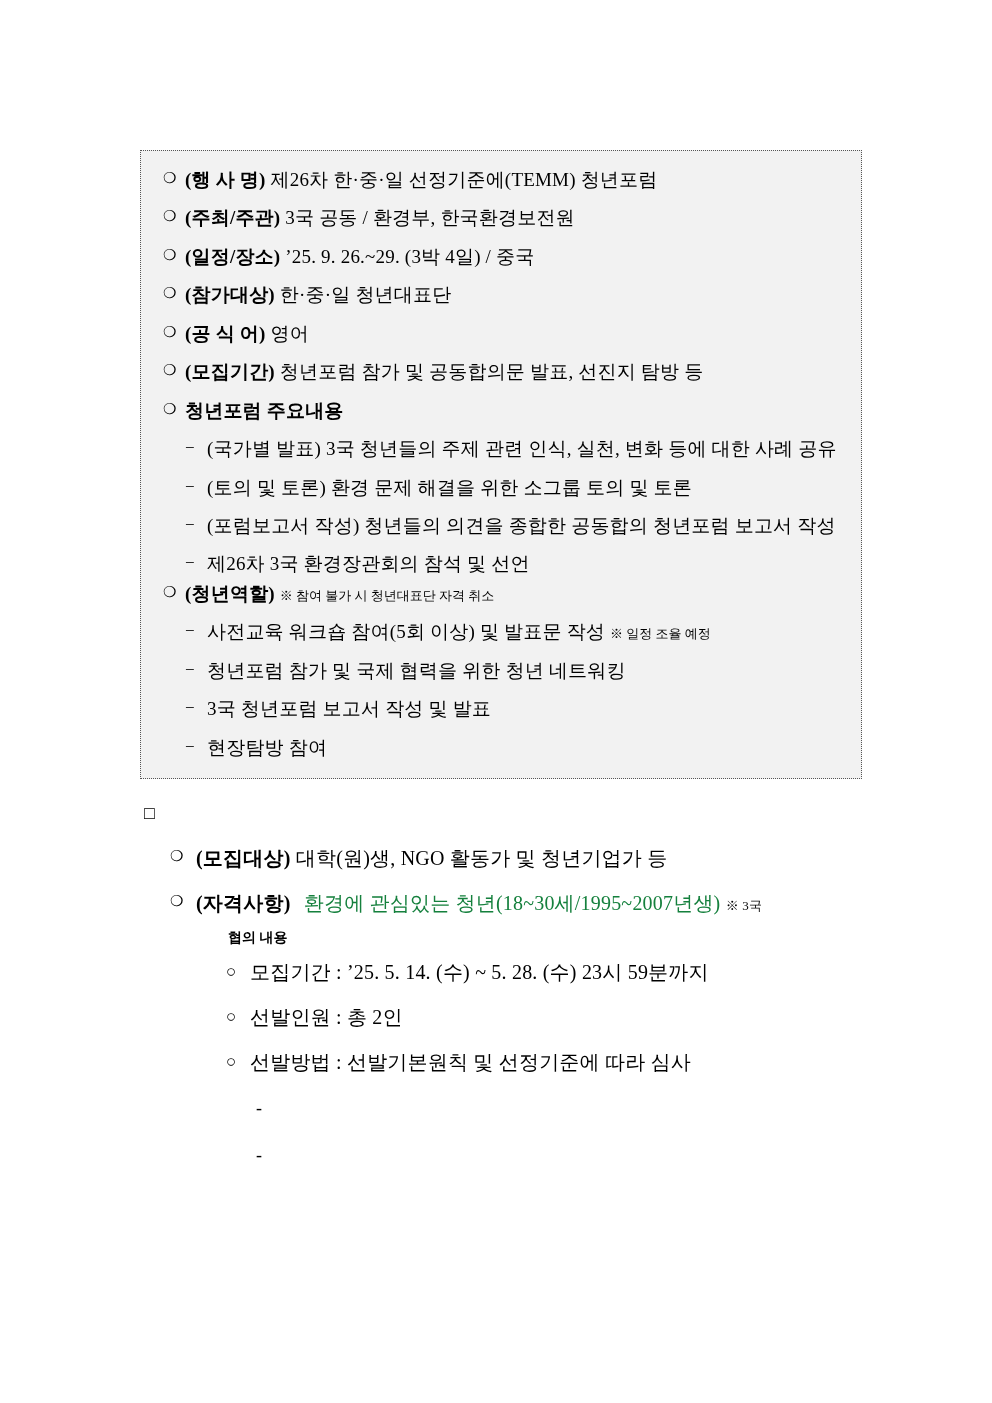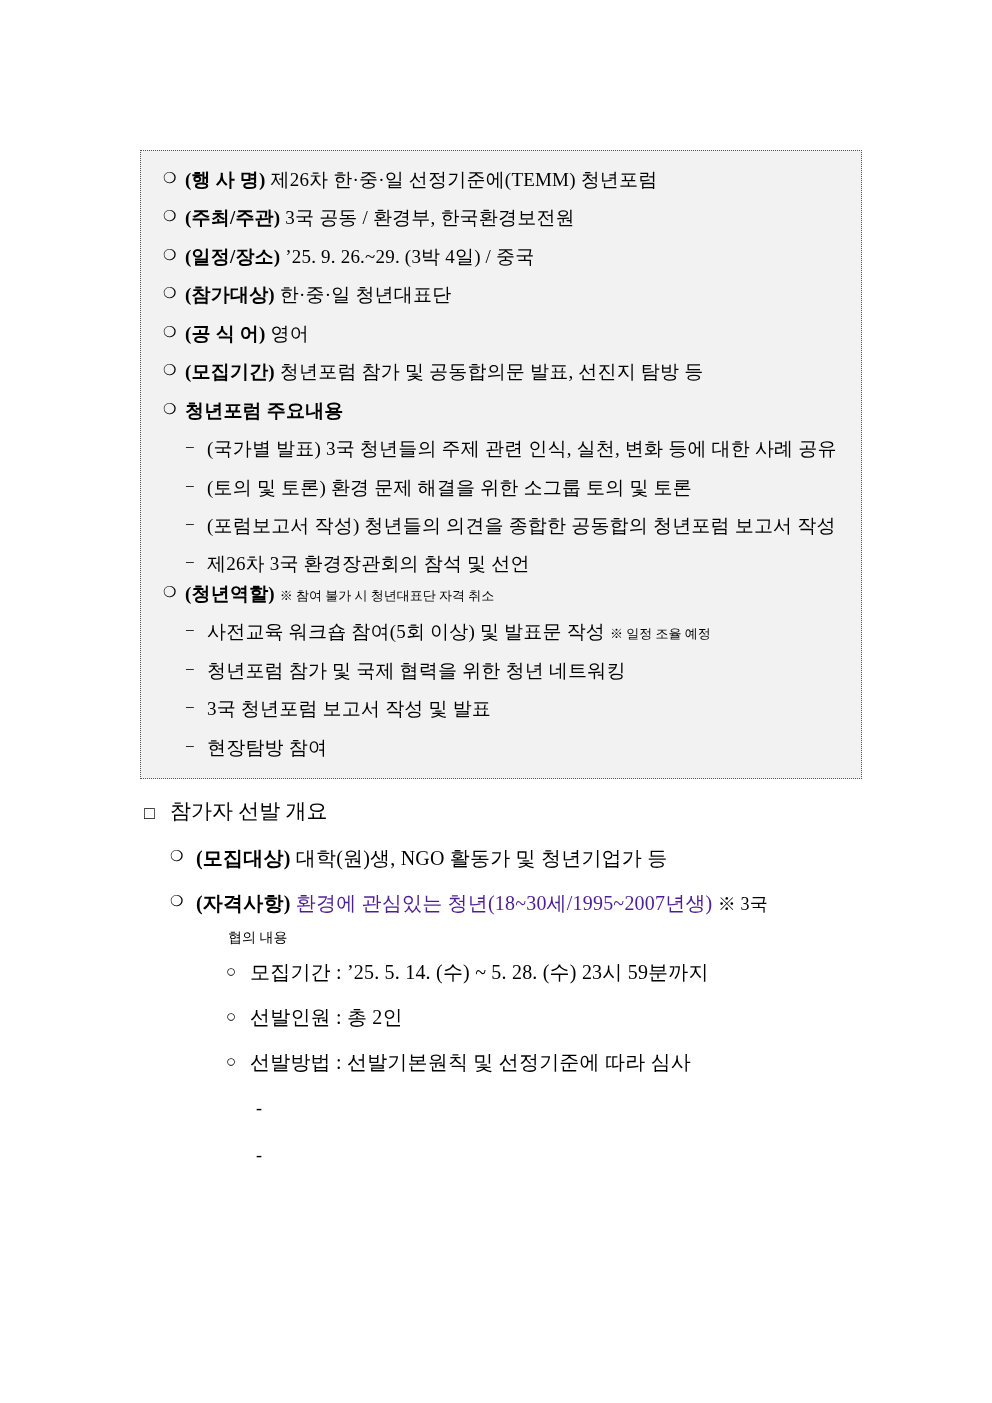--- a/index.html
+++ b/index.html
@@ -79,26 +79,27 @@
   .sec-head .bullet { width: 26px; font-size: 18px; }
 
   .o-list { padding-left: 26px; }
   .o-list .line { font-size: 20px; margin-bottom: 14px; }
   .o-list .bullet { width: 26px; }
 
   .deep { padding-left: 56px; }
   .deep .line { font-size: 20px; margin-bottom: 14px; }
   .deep .bullet { width: 24px; font-size: 17px; }
 
-  .blue { color: #4c1d95; }
-  .tiny { font-size: 18px; }
+  .blue { color: #15803d; margin-left: 8px; }
+  .tiny { font-size: 13px; }
   .indent-note {
     font-size: 14px;
     padding-left: 58px;
     margin: -4px 0 10px 0;
+    font-weight: bold;
   }
   .dash-line {
     display: flex;
     font-size: 20px;
     padding-left: 86px;
     margin-bottom: 14px;
   }
   .dash-line .bullet { width: 20px; font-size: 18px; }
 </style>
 </head>
@@ -185,21 +186,20 @@
         <span class="txt">현장탐방 참여</span>
       </div>
     </div>
 
   </div>
 
   <div class="outer">
 
     <div class="sec-head">
       <span class="bullet">□</span>
-      <span class="txt">참가자 선발 개요</span>
     </div>
 
     <div class="o-list">
 
       <div class="line">
         <span class="bullet">❍</span>
         <span class="txt"><span class="lbl">(모집대상)</span><span> 대학(원)생, NGO 활동가 및 청년기업가 등</span></span>
       </div>
 
       <div class="line">

